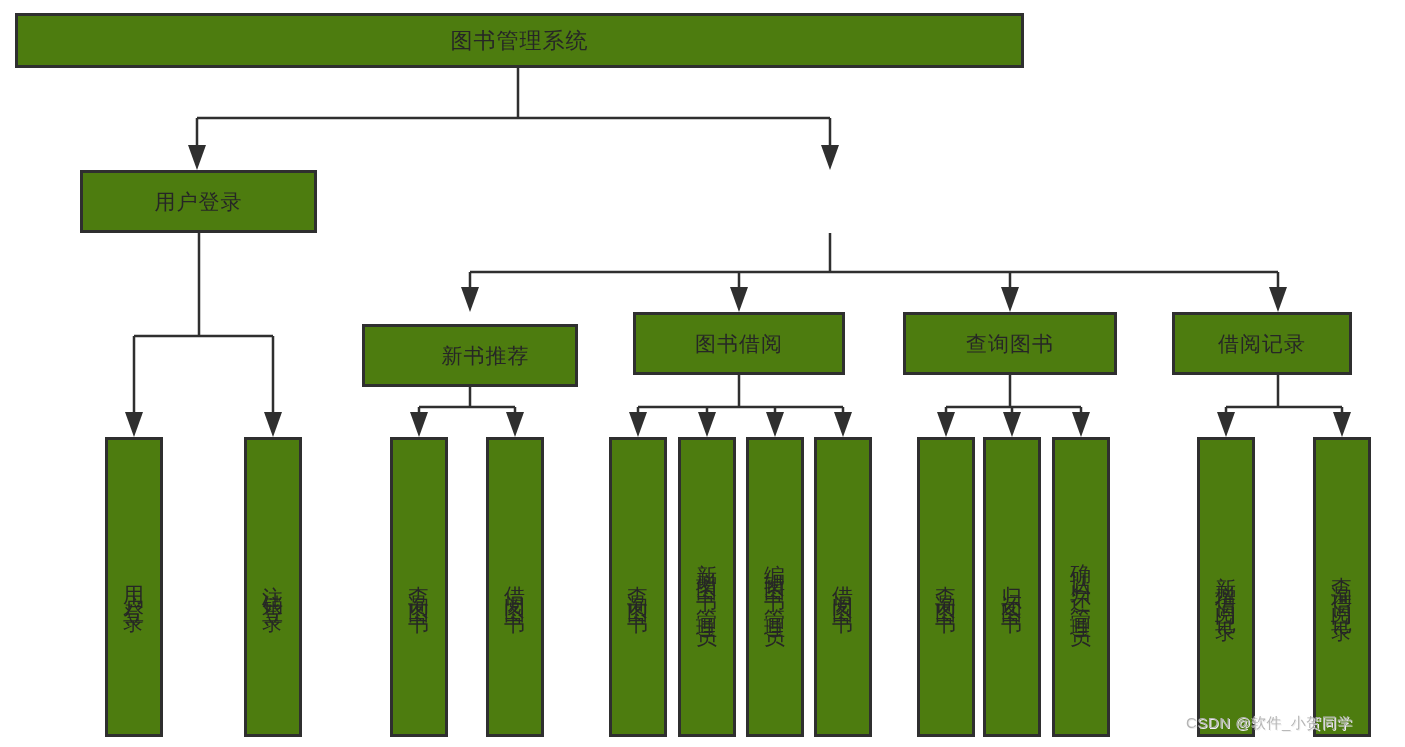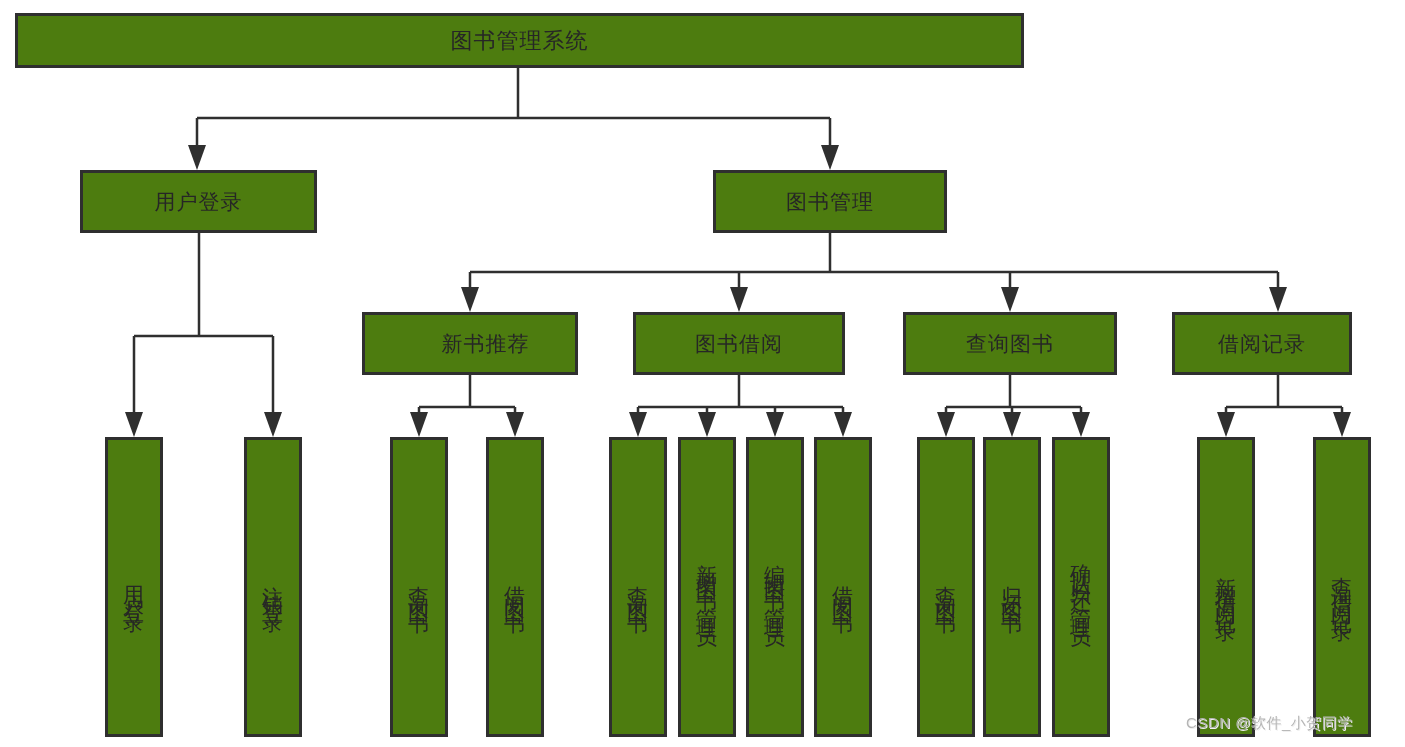--- a/index.html
+++ b/index.html
@@ -112,25 +112,22 @@
     </g>
   </svg>
 
   <div class="box hbox root-box" style="left:15px; top:13px; width:1009px; height:55px;">
     <span class="lbl">图书管理系统</span>
   </div>
 
   <div class="box hbox" style="left:80px; top:170px; width:237px; height:63px;">
     <span class="lbl">用户登录</span>
   </div>
-  <div class="box hbox" style="left:713px; top:170px; width:234px; height:63px;">
-    <span class="lbl">图书管理</span>
-  </div>
 
-  <div class="box hbox" style="left:362px; top:312px; width:216px; height:63px;padding-left:31px;">
+  <div class="box hbox" style="left:362px; top:324px; width:216px; height:63px;padding-left:31px;">
     <span class="lbl">新书推荐</span>
   </div>
   <div class="box hbox" style="left:633px; top:312px; width:212px; height:63px;">
     <span class="lbl">图书借阅</span>
   </div>
   <div class="box hbox" style="left:903px; top:312px; width:214px; height:63px;">
     <span class="lbl">查询图书</span>
   </div>
   <div class="box hbox" style="left:1172px; top:312px; width:180px; height:63px;">
     <span class="lbl">借阅记录</span>

